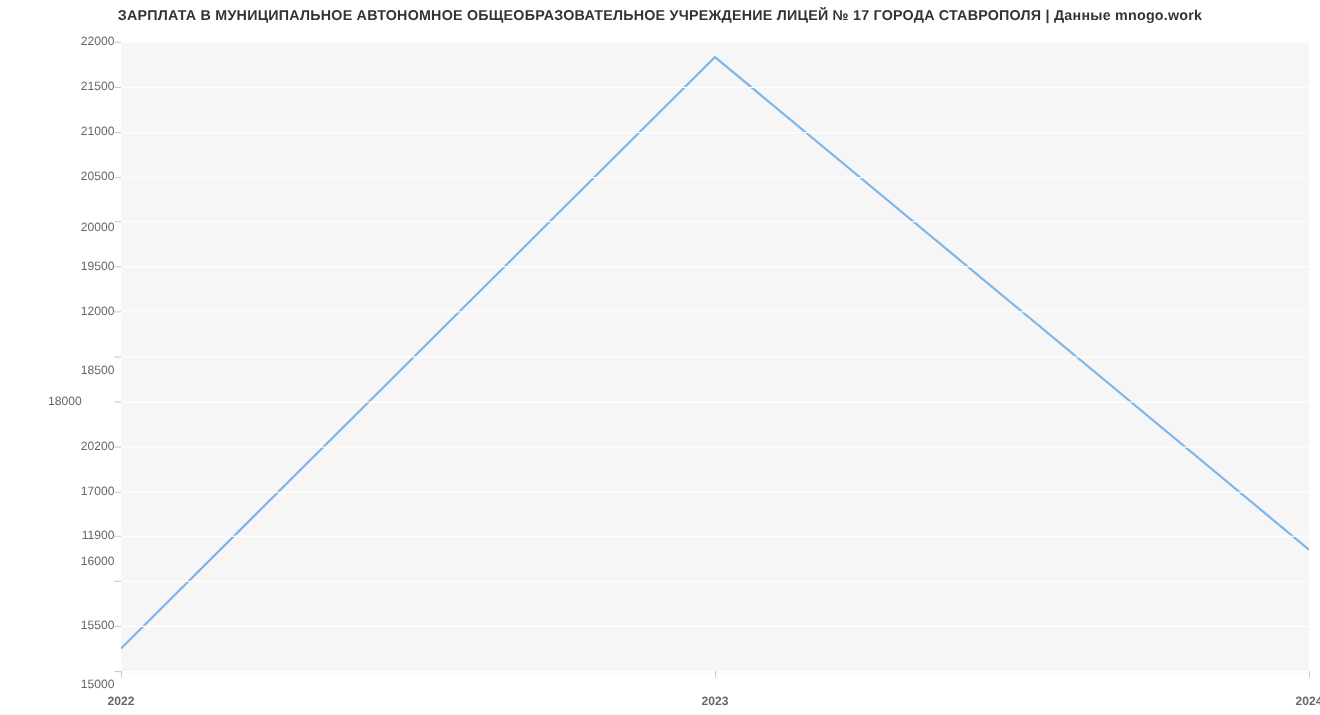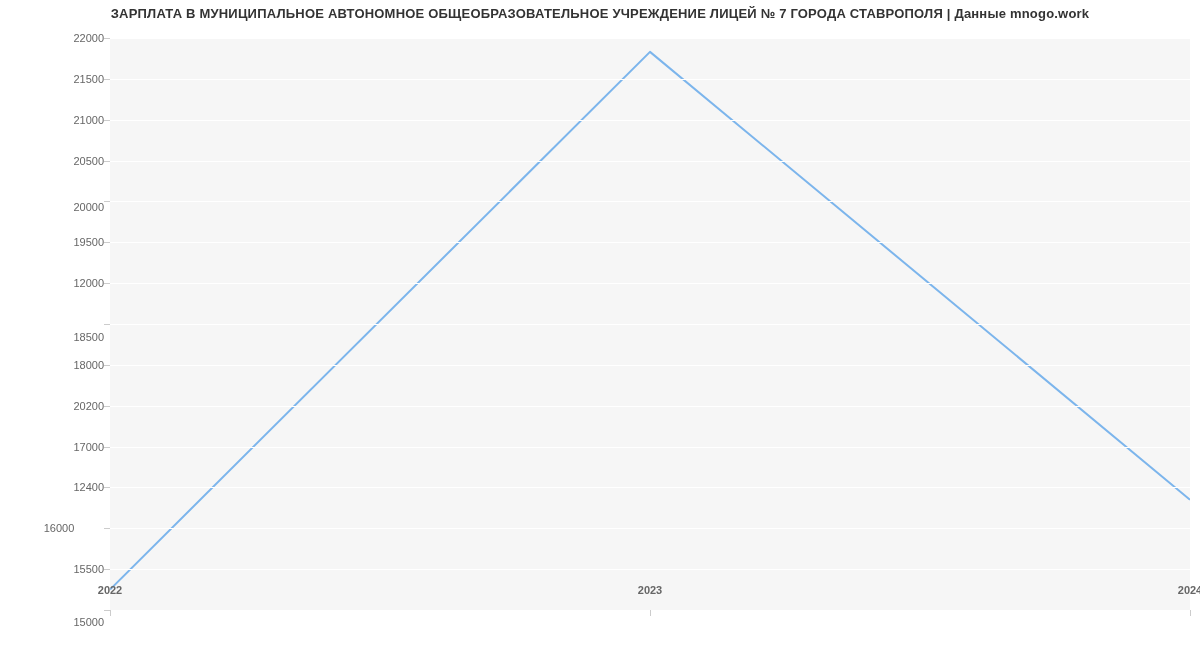--- a/index.html
+++ b/index.html
@@ -45,21 +45,21 @@
     position: absolute;
     right: 1096px;
     width: 90px;
     text-align: right;
     font-size: 11px;
     color: #666666;
     transform: translateY(-50%);
   }
   .x-tick-label {
     position: absolute;
-    top: 584px;
+    top: 632px;
     font-size: 11px;
     color: #666666;
     transform: translateX(-50%);
     font-weight: bold;
   }
   .y-tick-mark {
     position: absolute;
     left: 104px;
     width: 6px;
     height: 1px;
@@ -83,21 +83,21 @@
     fill: none;
     stroke: #7cb5ec;
     stroke-width: 2;
     stroke-linejoin: round;
   }
 </style>
 </head>
 <body>
 
 <div class="chart-container">
-  <div class="title">ЗАРПЛАТА В МУНИЦИПАЛЬНОЕ АВТОНОМНОЕ ОБЩЕОБРАЗОВАТЕЛЬНОЕ УЧРЕЖДЕНИЕ ЛИЦЕЙ № 7 ГОРОДА СТАВРОПОЛЯ | Данные mnogo.work</div>
+  <div class="title">ЗАРПЛАТА В МУНИЦИПАЛЬНОЕ АВТОНОМНОЕ ОБЩЕОБРАЗОВАТЕЛЬНОЕ УЧРЕЖДЕНИЕ ЛИЦЕЙ № 17 ГОРОДА СТАВРОПОЛЯ | Данные mnogo.work</div>
   <div class="plot-area">
     <svg class="line-svg" preserveAspectRatio="none" viewBox="0 0 1080 572">
       <polyline class="series-line" points="0,551.5714285714286 540,13.891428571428492 1080,461.6857142857143"></polyline>
     </svg>
   <div class="gridline" style="top: 572px;"></div>
       <div class="gridline" style="top: 531.143px;"></div>
       <div class="gridline" style="top: 490.286px;"></div>
       <div class="gridline" style="top: 449.429px;"></div>
       <div class="gridline" style="top: 408.571px;"></div>
       <div class="gridline" style="top: 367.714px;"></div>
@@ -109,29 +109,29 @@
       <div class="gridline" style="top: 122.571px;"></div>
       <div class="gridline" style="top: 81.7143px;"></div>
       <div class="gridline" style="top: 40.8571px;"></div>
       <div class="gridline" style="top: 0px;"></div>
     </div>
 <div class="y-tick-mark" style="top: 610px;"></div>
     <div class="y-tick-label" style="top: 610px; margin-top: 12px;">15000</div>
     <div class="y-tick-mark" style="top: 569.143px;"></div>
     <div class="y-tick-label" style="top: 569.143px;">15500</div>
     <div class="y-tick-mark" style="top: 528.286px;"></div>
-    <div class="y-tick-label" style="top: 528px; text-align: center;">16000</div>
+    <div class="y-tick-label" style="top: 511px;">16000</div>
     <div class="y-tick-mark" style="top: 487.429px;"></div>
-    <div class="y-tick-label" style="top: 487.429px;">12400</div>
+    <div class="y-tick-label" style="top: 487.429px;">11900</div>
     <div class="y-tick-mark" style="top: 446.571px;"></div>
     <div class="y-tick-label" style="top: 446.571px;">17000</div>
     <div class="y-tick-mark" style="top: 405.714px;"></div>
     <div class="y-tick-label" style="top: 405.714px;">20200</div>
     <div class="y-tick-mark" style="top: 364.857px;"></div>
-    <div class="y-tick-label" style="top: 364.857px;">18000</div>
+    <div class="y-tick-label" style="top: 364.857px; text-align: center;">18000</div>
     <div class="y-tick-mark" style="top: 324px;"></div>
     <div class="y-tick-label" style="top: 324px; margin-top: 13px;">18500</div>
     <div class="y-tick-mark" style="top: 283.143px;"></div>
     <div class="y-tick-label" style="top: 283.143px;">12000</div>
     <div class="y-tick-mark" style="top: 242.286px;"></div>
     <div class="y-tick-label" style="top: 242.286px;">19500</div>
     <div class="y-tick-mark" style="top: 201.429px;"></div>
     <div class="y-tick-label" style="top: 207px;">20000</div>
     <div class="y-tick-mark" style="top: 160.571px;"></div>
     <div class="y-tick-label" style="top: 160.571px;">20500</div>

